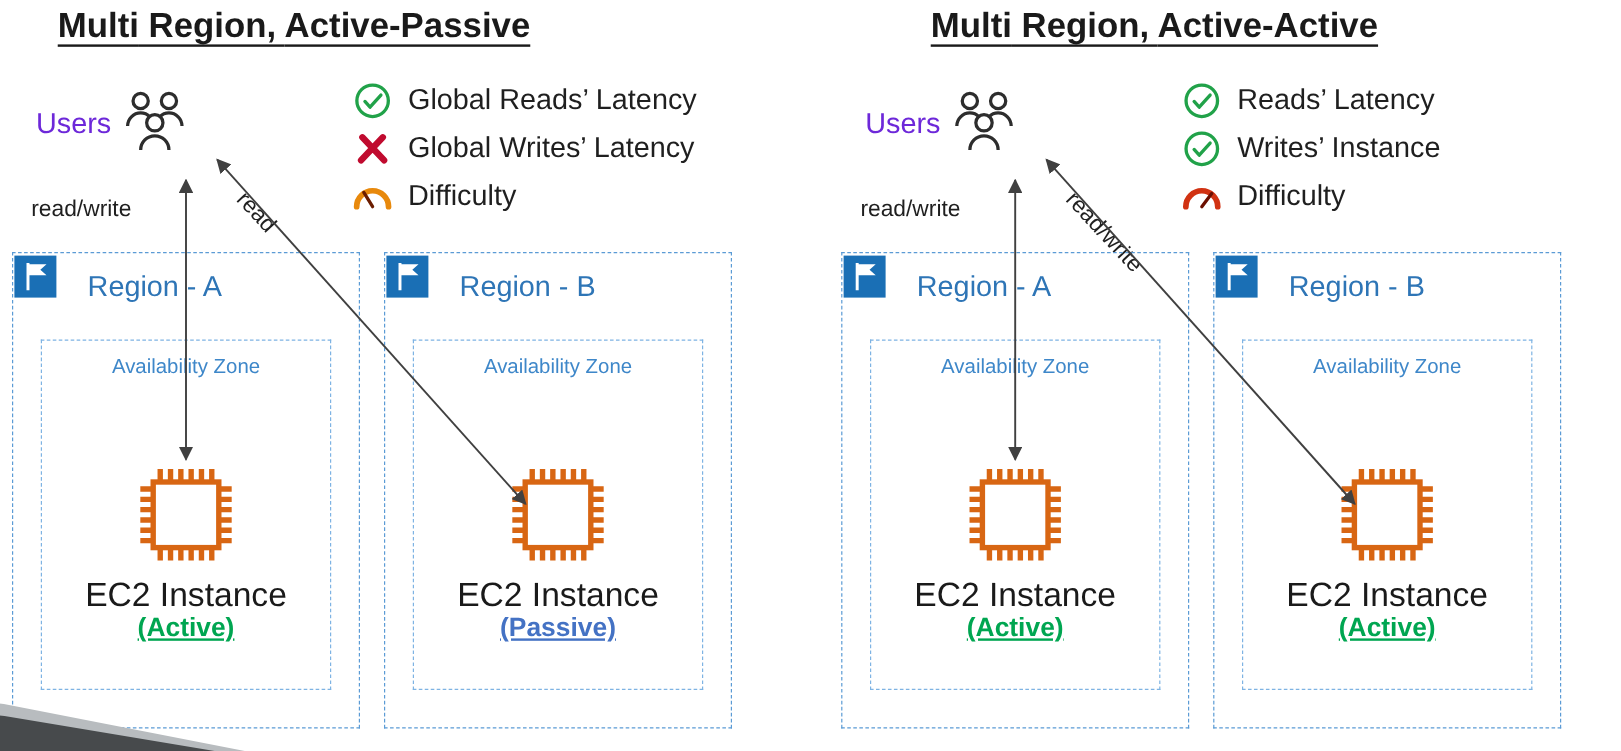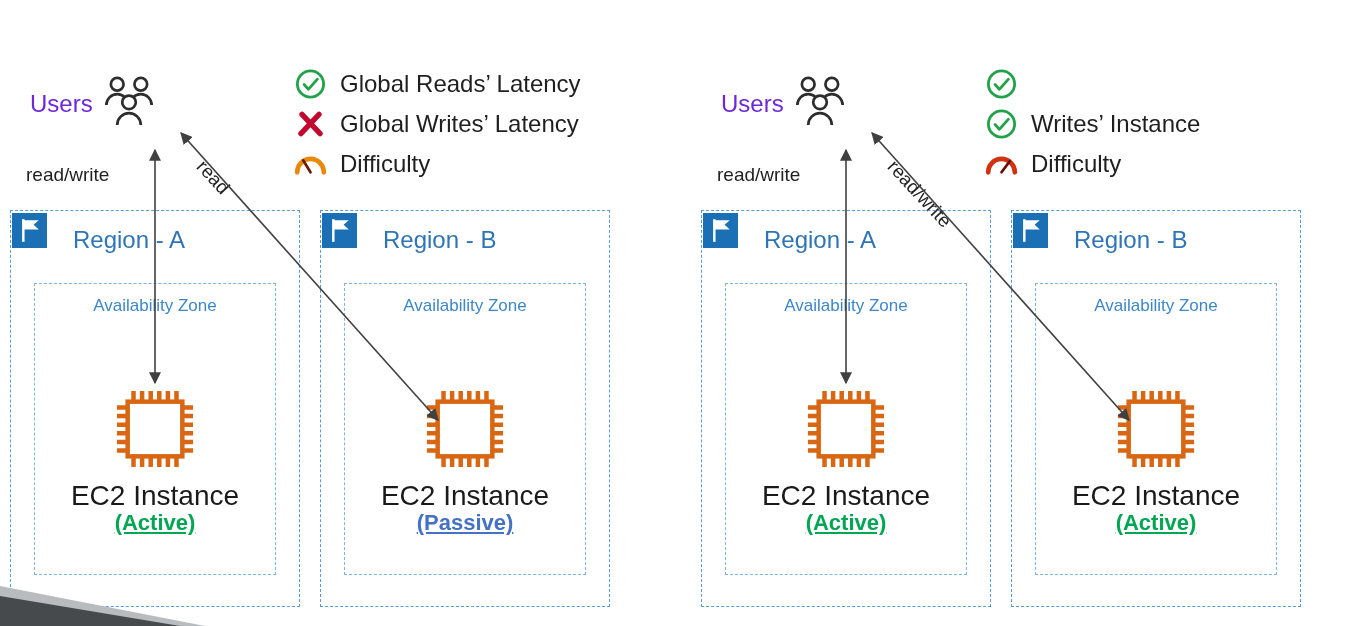--- a/index.html
+++ b/index.html
@@ -48,20 +48,21 @@
                   clip-path:polygon(0 0, 100% 100%, 0 100%); }
   .corner-dark  { position:absolute; left:0; bottom:0; width:180px; height:30px; background:#474a4c;
                   clip-path:polygon(0 0, 100% 100%, 0 100%); }
 </style>
 </head>
 <body>
 
 <div class="stage">
 
   <section class="panel panel-left">
+    <h1 class="title"><span class="b">Multi</span><span> Region, </span><span class="b">Active-Passive</span></h1>
 
     <div class="users-label">Users</div>
     <svg class="users-icon" viewBox="0 0 64 62">
       <g fill="#ffffff" stroke="#2d2d2d" stroke-width="3">
         <circle cx="19" cy="13" r="7"></circle>
         <path d="M7 36 a12 12 0 0 1 24 0"></path>
         <circle cx="45" cy="13" r="7"></circle>
         <path d="M33 36 a12 12 0 0 1 24 0"></path>
         <circle cx="32" cy="33" r="7.5"></circle>
         <path d="M19 58 a13 13 0 0 1 26 0"></path>
@@ -147,20 +148,21 @@
         <marker id="ah0" viewBox="0 0 10 10" refX="9" refY="5" markerWidth="7.5" markerHeight="7.5" orient="auto-start-reverse">
           <path d="M0,0 L10,5 L0,10 z" fill="#404040"></path>
         </marker>
       </defs>
       <line class="arrow" x1="155" y1="150" x2="155" y2="383" marker-start="url(#ah0)" marker-end="url(#ah0)"></line>
       <line class="arrow" x1="181" y1="133" x2="438" y2="420" marker-start="url(#ah0)" marker-end="url(#ah0)"></line>
     </svg>
   </section>
 
   <section class="panel panel-right">
+    <h1 class="title"><span class="b">Multi</span><span> Region, </span><span class="b">Active-Active</span></h1>
 
     <div class="users-label">Users</div>
     <svg class="users-icon" viewBox="0 0 64 62">
       <g fill="#ffffff" stroke="#2d2d2d" stroke-width="3">
         <circle cx="19" cy="13" r="7"></circle>
         <path d="M7 36 a12 12 0 0 1 24 0"></path>
         <circle cx="45" cy="13" r="7"></circle>
         <path d="M33 36 a12 12 0 0 1 24 0"></path>
         <circle cx="32" cy="33" r="7.5"></circle>
         <path d="M19 58 a13 13 0 0 1 26 0"></path>
@@ -168,20 +170,21 @@
     </svg>
 
     <div class="legend">
       <div class="legend-row">
         <span class="licon-box">
           <svg viewBox="0 0 30 30">
             <circle cx="15" cy="15" r="12.3" fill="none" stroke-width="2.6" stroke="#21A249"></circle>
             <path d="M9 15.5 l4 4.5 l8.5 -9.5" fill="none" stroke-width="2.6" stroke-linecap="round" stroke-linejoin="round" stroke="#21A249"></path>
           </svg>
         </span>
+        <span class="ltext">Reads’ Latency</span>
       </div>
       <div class="legend-row">
         <span class="licon-box">
           <svg viewBox="0 0 30 30">
             <circle cx="15" cy="15" r="12.3" fill="none" stroke-width="2.6" stroke="#21A249"></circle>
             <path d="M9 15.5 l4 4.5 l8.5 -9.5" fill="none" stroke-width="2.6" stroke-linecap="round" stroke-linejoin="round" stroke="#21A249"></path>
           </svg>
         </span>
         <span class="ltext">Writes’ Instance</span>
       </div>

